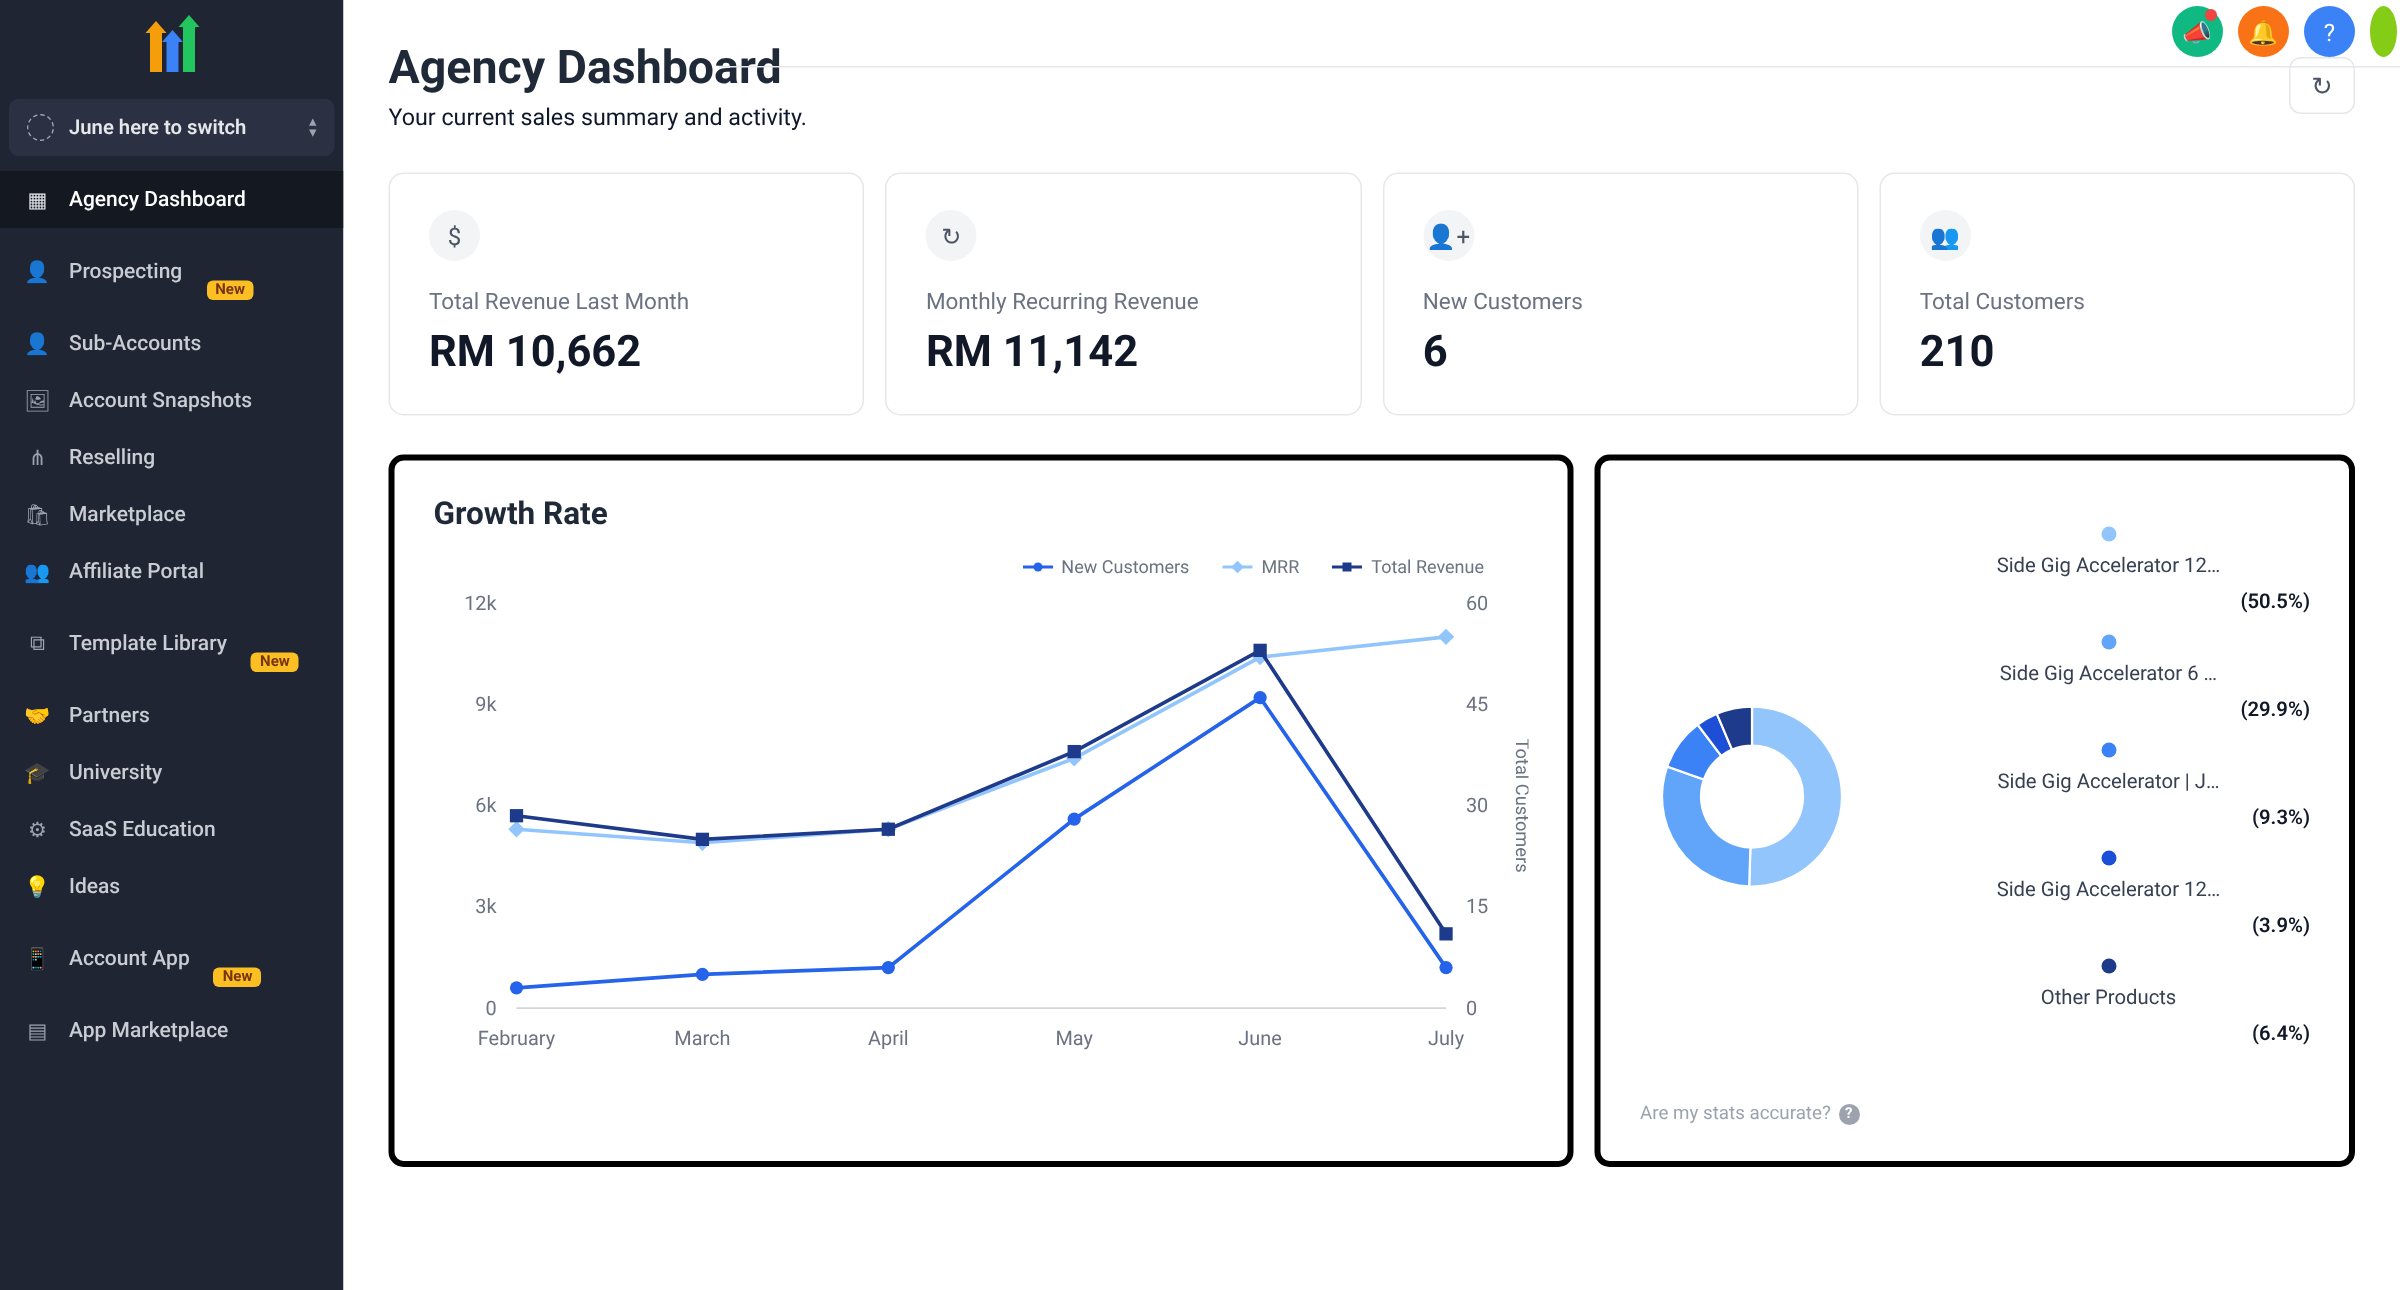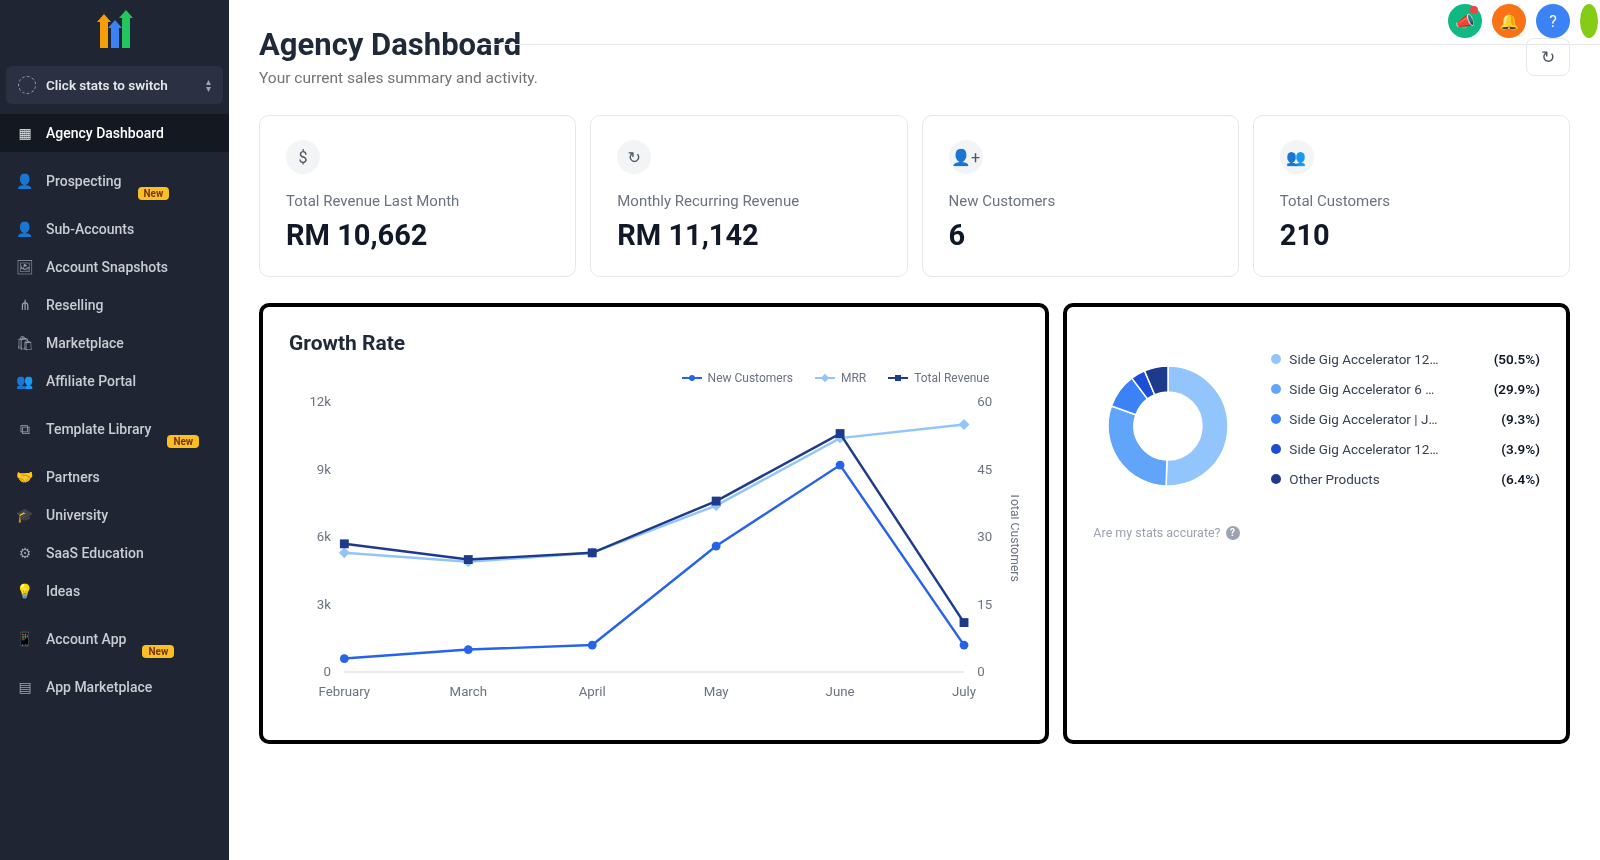--- a/index.html
+++ b/index.html
@@ -32,21 +32,21 @@
 .circ { width: 34px; height: 34px; border-radius: 50%; display: flex; align-items: center; justify-content: center; color: #fff; font-size: 16px; cursor: pointer; position: relative; }
 .circ.green { background: #10b981; }
 .circ.orange { background: #f97316; }
 .circ.blue { background: #3b82f6; }
 .circ.lime { background: #84cc16; overflow:hidden; }
 .circ .dot { position:absolute; top:2px; right:4px; width:8px; height:8px; background:#ef4444; border-radius:50%; }
 .topdiv { position:absolute; top:44px; left:250px; right:0; height:1px; background:#e5e7eb; }
 .content { padding: 26px 30px 40px 30px; }
 .hdr-row { display: flex; align-items: flex-start; justify-content: space-between; margin-bottom: 28px; }
 .hdr h1 { font-size: 31px; font-weight: 700; color: #1f2937; margin-bottom: 6px; }
-.hdr p { color: #737373; font-size: 15.5px; }
+.hdr p { color: #0f172a; font-size: 15.5px; }
 .refresh-btn { width: 44px; height: 38px; border: 1px solid #e5e7eb; border-radius: 8px; background: #fff; display:flex; align-items:center; justify-content:center; cursor:pointer; color:#4b5563; font-size:17px; margin-top:12px; }
 .kpis { display: grid; grid-template-columns: repeat(4, 1fr); gap: 14px; margin-bottom: 26px; }
 .kpi { border: 1px solid #e5e7eb; border-radius: 10px; padding: 24px 26px; }
 .kpi .kicon { width: 34px; height: 34px; border-radius: 50%; background: #f3f4f6; display:flex; align-items:center; justify-content:center; color:#4b5563; margin-bottom: 18px; font-size:16px; }
 .kpi .klabel { color:#6b7280; font-size:15px; margin-bottom:8px; }
 .kpi .kvalue { font-size:29px; font-weight:700; color:#111827; }
 .panels { display: grid; grid-template-columns: 1.56fr 1fr; gap: 14px; }
 .panel { border: 4px solid #000000; border-radius: 10px; padding: 24px 26px; }
 .panel h2 { font-size: 21px; font-weight: 700; color:#1f2937; margin-bottom: 16px; }
 .chart-wrap { position: relative; }
@@ -56,21 +56,21 @@
 .legend .sw { width:20px; height:0; border-top:2px solid; position:relative; }
 .legend .sw::after { content:""; position:absolute; left:7px; top:-4px; width:6px; height:6px; background:inherit; }
 .legend .sw.c1 { border-color:#2563eb; }
 .legend .sw.c1::after { background:#2563eb; border-radius:50%; }
 .legend .sw.c2 { border-color:#93c5fd; }
 .legend .sw.c2::after { background:#93c5fd; transform:rotate(45deg); }
 .legend .sw.c3 { border-color:#1e3a8a; }
 .legend .sw.c3::after { background:#1e3a8a; }
 .donut-wrap { display:flex; gap:28px; align-items:center; margin-top:20px; }
 .donut-legend { font-size:13.5px; flex:1; }
-.donut-legend .di { display:flex; align-items:center; gap:8px; margin-bottom:14px; }
+.donut-legend .di { display:flex; align-items:center; gap:8px; margin-bottom:14px;flex-direction:column; }
 .donut-legend .dc { width:10px; height:10px; border-radius:50%; flex-shrink:0; }
 .donut-legend .dl { color:#374151; white-space:nowrap; overflow:hidden; text-overflow:ellipsis; max-width:160px; }
 .donut-legend .dp { color:#111827; font-weight:600; margin-left:auto; }
 .stats-q { color:#9ca3af; font-size:12.5px; margin-top:24px; display:flex; align-items:center; gap:5px; }
 .stats-q .qicon { width:14px; height:14px; border-radius:50%; background:#9ca3af; color:#fff; display:inline-flex; align-items:center; justify-content:center; font-size:10px; font-weight:700; }
 svg text { font-family: inherit; }
 </style>
 </head>
 <body>
 
@@ -78,21 +78,21 @@
   <aside class="sidebar">
     <div class="logo-area">
       <div class="logo-bars">
           <span class="b1"></span>
           <span class="b2"></span>
           <span class="b3"></span>
         </div>
     </div>
     <div class="switcher">
       <span class="swicon"></span>
-      <span class="swtext">Click stats to switch</span>
+      <span class="swtext">June here to switch</span>
       <span class="swud">
           <span>▴</span>
           <span>▾</span>
         </span>
     </div>
     <nav class="navlist" id="navlist">
         <div class="navitem active">
           <span class="nicon">▦</span>
     <span class="nlabel">Agency Dashboard</span>
     </div>

